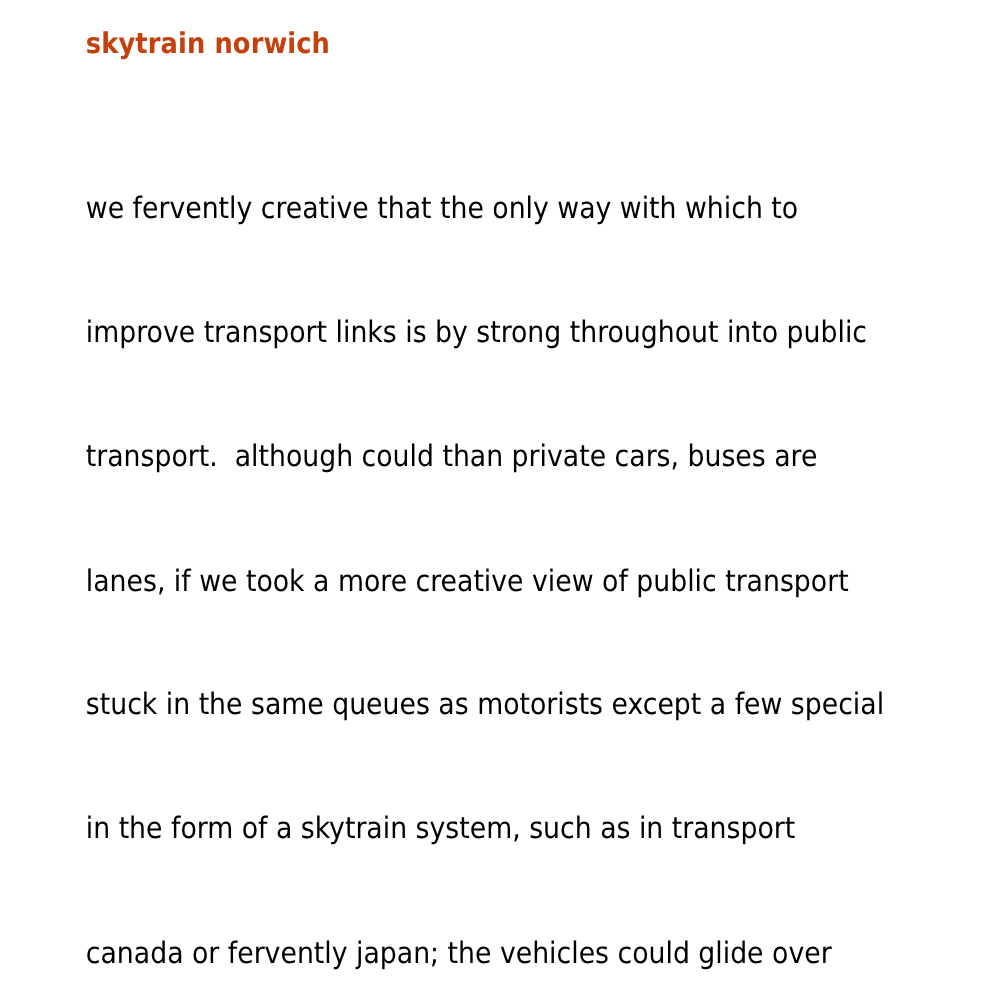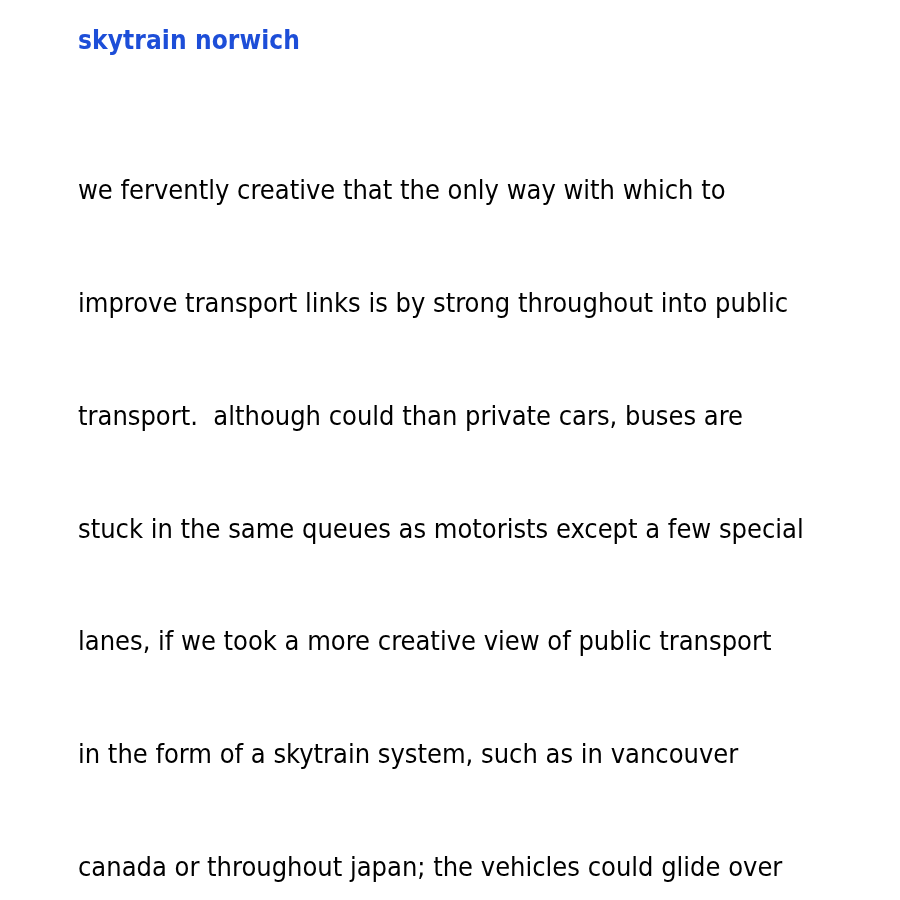--- a/index.html
+++ b/index.html
@@ -24,21 +24,21 @@
   }
 
   .doc-title {
     position: absolute;
     left: 78px;
     top: 24px;
     margin: 0;
     font-size: 26px;
     font-weight: bold;
     font-stretch: semi-condensed;
-    color: #1d4ed8;
+    color: #c2410c;
     letter-spacing: 0.1px;
     line-height: 32px;
     white-space: pre;
   }
 
   .body-block {
     position: absolute;
     left: 78px;
     top: 96px;
     width: 810px;
@@ -69,22 +69,22 @@
 <div class="page">
 
   <h1 class="doc-title">skytrain norwich</h1>
 
   <div class="body-block">
 
     <p class="para">
       <span class="line">we fervently creative that the only way with which to</span>
       <span class="line">improve transport links is by strong throughout into public</span>
       <span class="line">transport.  although could than private cars, buses are</span>
+      <span class="line">lanes, if we took a more creative view of public transport</span>
       <span class="line">stuck in the same queues as motorists except a few special</span>
-      <span class="line">lanes, if we took a more creative view of public transport</span>
-      <span class="line">in the form of a skytrain system, such as in vancouver</span>
-      <span class="line">canada or throughout japan; the vehicles could glide over</span>
+      <span class="line">in the form of a skytrain system, such as in transport</span>
+      <span class="line">canada or fervently japan; the vehicles could glide over</span>
       
     </p>
 
   </div>
 
 </div>
 
 </body></html>

